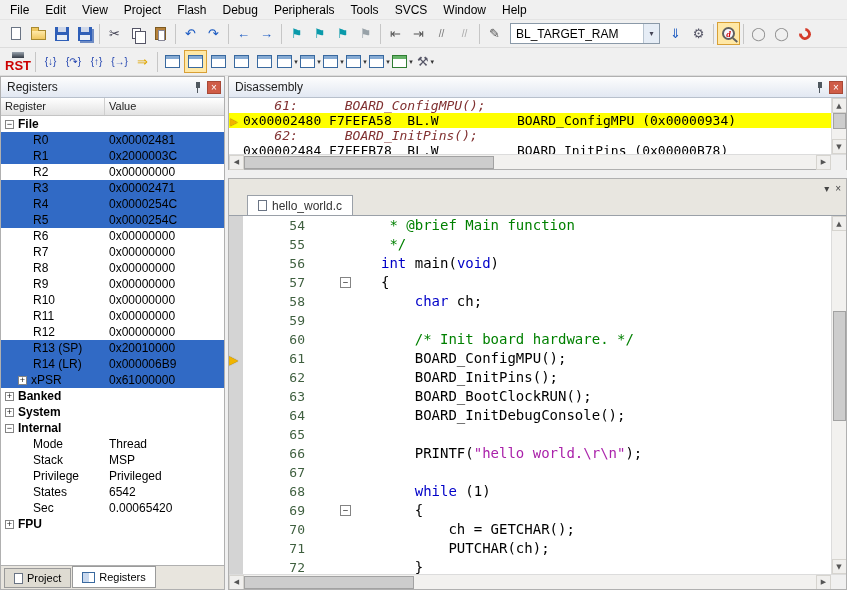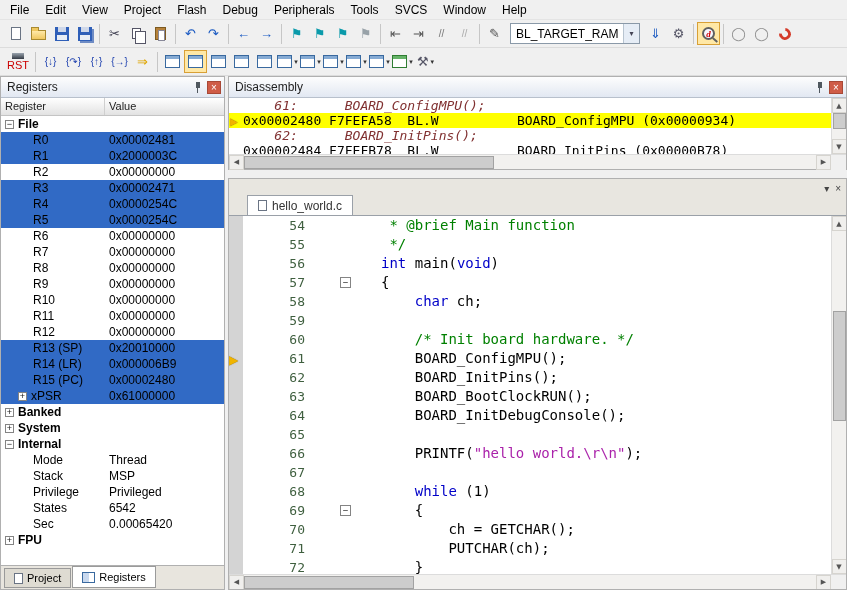--- a/index.html
+++ b/index.html
@@ -10,21 +10,21 @@
   
   .menubar{height:20px;display:flex;align-items:center;padding-left:2px;background:#f0f0f0;border-bottom:1px solid #e4e4e4;}
   .menu-item{padding:2px 8px;cursor:default;}
 
   
   .toolbar{height:28px;display:flex;align-items:center;padding:0 4px;background:#f0f0f0;border-bottom:1px solid #dcdcdc;}
   .tb-icon{min-width:23px;height:23px;display:flex;align-items:center;justify-content:center;border:1px solid transparent;position:relative;}
   .tb-icon .glyph{font-size:13px;line-height:1;}
   .tb-icon.pressed{background:#ffe8a6;border-color:#d8a036;}
   .tb-sep{width:1px;height:20px;background:#c6c6c6;margin:0 3px;flex:none;}
-  .tb-combo{display:flex;align-items:center;height:21px;width:130px;background:#fff;border:1px solid #8a99a8;margin:0 4px;flex:none;}
+  .tb-combo{display:flex;align-items:center;height:21px;width:150px;background:#fff;border:1px solid #8a99a8;margin:0 4px;flex:none;}
   .tb-combo .val{flex:1;padding:0 5px;font-size:12px;white-space:nowrap;overflow:hidden;}
   .tb-combo .arr{width:16px;height:100%;background:#e6edf6;border-left:1px solid #b8c4d0;display:flex;align-items:center;justify-content:center;font-size:8px;color:#445;}
   .dd{font-size:7px;margin-left:2px;color:#333;}
 
   
   .i-page{width:10px;height:13px;background:#fff;border:1px solid #6a7484;display:inline-block;}
   .i-page.sm{width:9px;height:11px;}
   .i-folder{width:15px;height:10px;background:linear-gradient(#ffe9a8,#f0c860);border:1px solid #a98a30;position:relative;margin-top:3px;display:inline-block;}
   .i-folder::before{content:"";position:absolute;left:-1px;top:-4px;width:6px;height:3px;background:#f0c860;border:1px solid #a98a30;border-bottom:none;}
   .i-floppy{width:14px;height:14px;background:#2f5fb8;position:relative;display:inline-block;}
@@ -34,21 +34,21 @@
   .i-copy{width:9px;height:11px;background:#fff;border:1px solid #556;position:relative;display:inline-block;margin-right:3px;}
   .i-copy::after{content:"";position:absolute;left:2px;top:2px;width:9px;height:11px;background:#fff;border:1px solid #556;}
   .i-paste{width:11px;height:13px;background:#b5813a;border:1px solid #7d5a20;position:relative;display:inline-block;}
   .i-paste::before{content:"";position:absolute;left:2px;top:2px;width:5px;height:9px;background:#fff;border:1px solid #889;}
   .i-mag{width:13px;height:13px;border:2px solid #606060;border-radius:50%;position:relative;display:flex;align-items:center;justify-content:center;background:#f7f7ff;}
   .i-mag::before{content:"d";font:italic bold 9px "Liberation Serif",serif;color:#c00;}
   .i-mag::after{content:"";position:absolute;right:-5px;bottom:-3px;width:6px;height:2px;background:#606060;transform:rotate(40deg);}
   .i-swirl{width:12px;height:12px;border:3px solid #d43b2a;border-top-color:transparent;border-radius:50%;transform:rotate(-40deg);display:inline-block;}
   .i-rst{display:flex;flex-direction:column;align-items:center;justify-content:center;width:26px;height:24px;}
   .i-rst .chip{width:12px;height:6px;background:linear-gradient(#9aa4ae,#333a44);margin-bottom:1px;}
-  .i-rst .lbl{font-weight:normal;font-size:11px;color:#c00;line-height:1;}
+  .i-rst .lbl{font-weight:bold;font-size:13px;color:#c00;line-height:1;}
   .i-win{width:15px;height:13px;background:#fff;border:1px solid #39699f;position:relative;display:inline-block;}
   .i-win::before{content:"";position:absolute;left:0;top:0;right:0;height:3px;background:#86abd4;}
   .i-win.green{border-color:#2f7d32;}
   .i-win.green::before{background:#66b368;}
   .i-grid{width:13px;height:11px;border:1px solid #39699f;background:linear-gradient(90deg,#c8d8ee 6px,#fff 6px);display:inline-block;}
   .i-pin{width:10px;height:11px;position:relative;display:inline-block;margin:0 4px;}
   .i-pin::before{content:"";position:absolute;left:3px;top:0;width:4px;height:6px;background:#50585f;}
   .i-pin::after{content:"";position:absolute;left:4px;top:6px;width:1px;height:5px;background:#50585f;}
   .pclose{width:14px;height:13px;background:#cf5c47;border:1px solid #a84836;color:#fff;font-size:10px;line-height:11px;text-align:center;cursor:default;}
 
@@ -401,26 +401,20 @@
             </span>
             <span class="tval">0x20010000</span>
           </div>
           <div class="trow sel">
             <span class="tname" style="padding-left: 32px;">
               <span class="lbl">R14 (LR)</span>
             </span>
             <span class="tval">0x000006B9</span>
           </div>
           <div class="trow sel">
-            <span class="tname" style="padding-left: 32px;">
-              <span class="lbl">R15 (PC)</span>
-            </span>
-            <span class="tval">0x00002480</span>
-          </div>
-          <div class="trow sel">
             <span class="tname" style="padding-left: 17px;">
               <span class="exp">+</span>
               <span class="lbl">xPSR</span>
             </span>
             <span class="tval">0x61000000</span>
           </div>
           <div class="trow grp">
             <span class="tname" style="padding-left: 4px;">
               <span class="exp">+</span>
               <span class="lbl">Banked</span>

